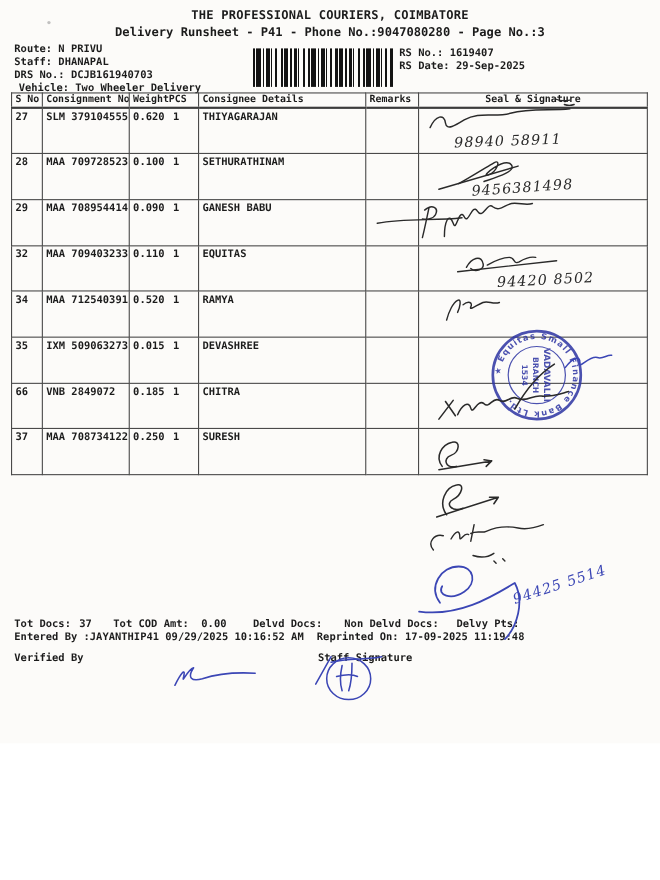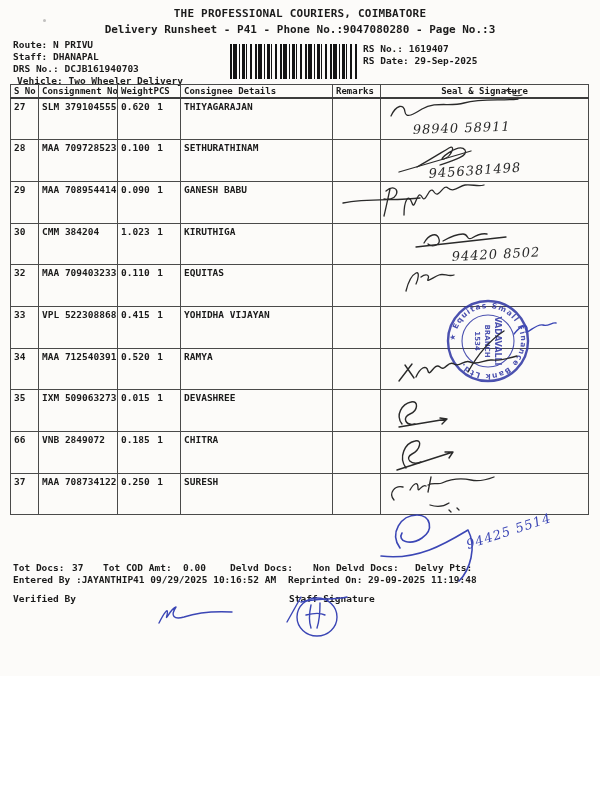--- a/index.html
+++ b/index.html
@@ -127,55 +127,29 @@
             <span class="wp">
               <span>0.090</span>
               <span>1</span>
             </span>
           </td>
         <td class="consignee-cell">GANESH BABU</td>
         <td></td>
           <td></td>
       </tr>
       <tr>
-        <td>30</td>
-          <td>CMM 384204</td>
-        <td>
-            <span class="wp">
-              <span>1.023</span>
-              <span>1</span>
-            </span>
-          </td>
-        <td class="consignee-cell">KIRUTHIGA</td>
-        <td></td>
-          <td></td>
-      </tr>
-      <tr>
         <td>32</td>
           <td>MAA 709403233</td>
         <td>
             <span class="wp">
               <span>0.110</span>
               <span>1</span>
             </span>
           </td>
         <td class="consignee-cell">EQUITAS</td>
-        <td></td>
-          <td></td>
-      </tr>
-      <tr>
-        <td>33</td>
-          <td>VPL 522308868</td>
-        <td>
-            <span class="wp">
-              <span>0.415</span>
-              <span>1</span>
-            </span>
-          </td>
-        <td class="consignee-cell">YOHIDHA VIJAYAN</td>
         <td></td>
           <td></td>
       </tr>
       <tr>
         <td>34</td>
           <td>MAA 712540391</td>
         <td>
             <span class="wp">
               <span>0.520</span>
               <span>1</span>
@@ -229,21 +203,21 @@
 
   <div class="abs foot" style="left:13px;top:562px;">Tot Docs:</div>
   <div class="abs foot" style="left:72px;top:562px;">37</div>
   <div class="abs foot" style="left:103px;top:562px;">Tot COD Amt:</div>
   <div class="abs foot" style="left:183px;top:562px;">0.00</div>
   <div class="abs foot" style="left:230px;top:562px;">Delvd Docs:</div>
   <div class="abs foot" style="left:313px;top:562px;">Non Delvd Docs:</div>
   <div class="abs foot" style="left:415px;top:562px;">Delvy Pts:</div>
 
   <div class="abs foot" style="left:13px;top:574px;">Entered By :JAYANTHIP41 09/29/2025 10:16:52 AM</div>
-  <div class="abs foot" style="left:288px;top:574px;">Reprinted On: 29-09-2025 11:19:48</div>
+  <div class="abs foot" style="left:288px;top:574px;">Reprinted On: 17-09-2025 11:19:48</div>
 
   <div class="abs foot" style="left:13px;top:593px;">Verified By</div>
   <div class="abs foot" style="left:289px;top:593px;">Staff Signature</div>
 
   <svg class="ink-layer" width="600" height="800" viewBox="0 0 600 800">
 
     <g fill="none" stroke-width="1.2" stroke-linecap="round" stroke="#2a2a2a">
       <path d="M505,90 c4,2 8,2 13,1 m-5,4 c3,1 6,1 9,0"></path>
     </g>
 

